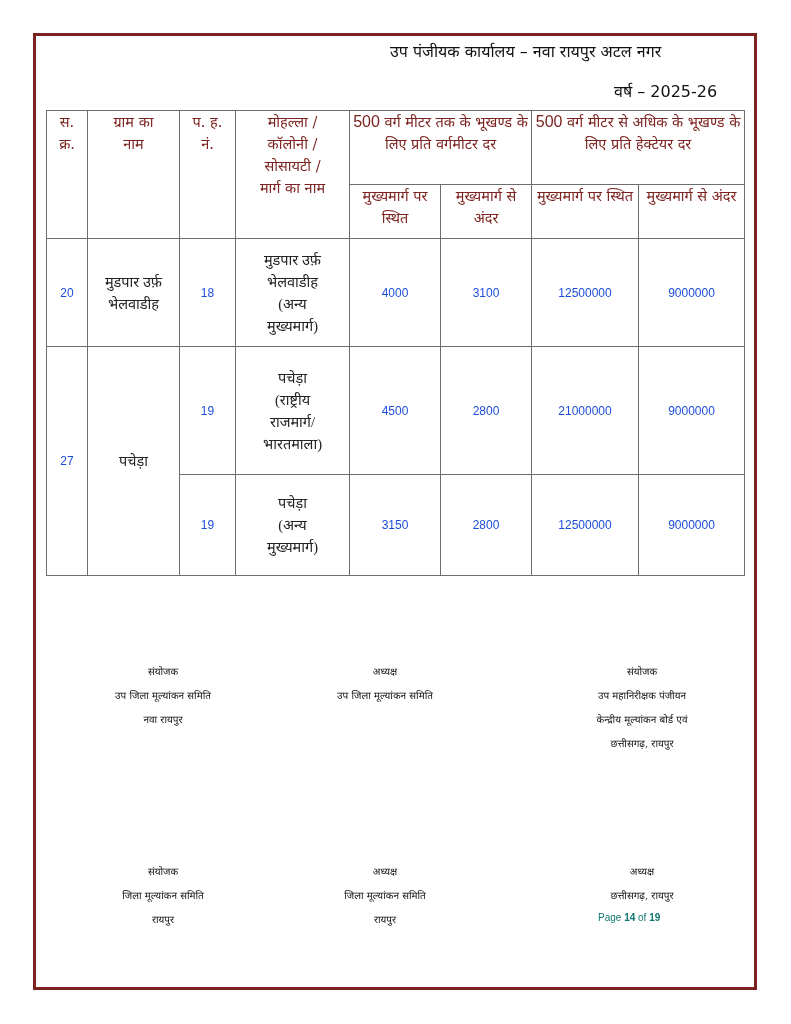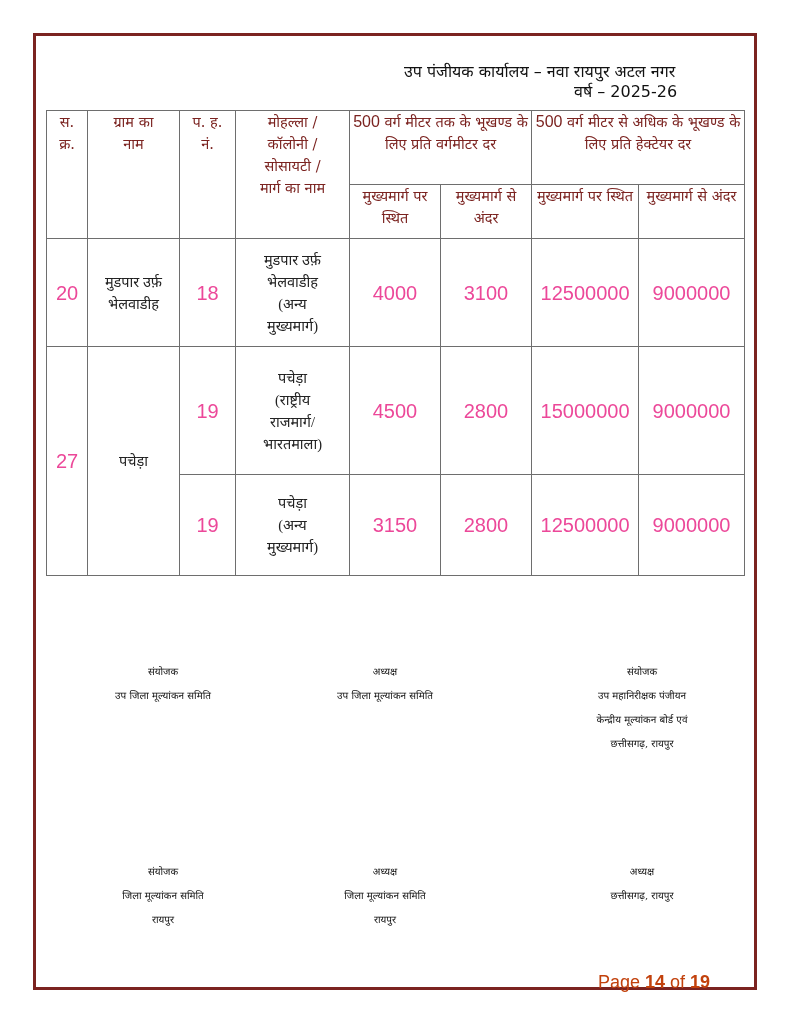--- a/index.html
+++ b/index.html
@@ -1,36 +1,36 @@
 <!DOCTYPE html>
 <html><head>
 <meta charset="utf-8">
 <style>
   html, body { margin: 0; padding: 0; background: #ffffff; }
   body { width: 791px; height: 1024px; position: relative; overflow: hidden;
          font-family: "Liberation Sans", "DejaVu Sans", sans-serif; color: #111; }
   .page-border { position: absolute; left: 33px; top: 33px; width: 718px; height: 951px;
                  border: 3px solid #7b2320; box-sizing: content-box; }
-  .office-title { position: absolute; left: 404px; top: 40px; font-size: 16px; color: #111;
-                  font-family: "DejaVu Sans", sans-serif; white-space: nowrap; margin-top: 20px; }
-  .year { position: absolute; left: 574px; top: 80px; font-size: 16px; color: #111; white-space: nowrap;
+  .office-title { position: absolute; left: 390px; top: 40px; font-size: 16px; color: #111;
+                  font-family: "DejaVu Sans", sans-serif; white-space: nowrap; }
+  .year { position: absolute; left: 614px; top: 80px; font-size: 16px; color: #111; white-space: nowrap;
           font-family: "DejaVu Sans", sans-serif; }
   table.rates { position: absolute; left: 46px; top: 110px; border-collapse: collapse; table-layout: fixed;
                 width: 698px; }
   table.rates td, table.rates th { border: 1px solid #6e6e6e; text-align: center; padding: 0 3px;
                                     font-weight: normal; line-height: 22px; }
   th.hdr { color: #7b2320; font-family: "DejaVu Serif", serif; font-size: 14.5px; vertical-align: top;
            padding-top: 3px; }
   th.hdr b { font-family: "Liberation Sans", sans-serif; font-weight: normal; font-size: 16px; }
-  td.num { font-size: 20px; color: #ec4899; }
+  td.num { font-size: 12px; color: #1d4ed8; }
   td.hi { font-family: Liberation Serif, serif; font-size: 14.5px; color: #222; }
   .sig { position: absolute; width: 240px; text-align: center; font-family: "DejaVu Serif", serif;
          font-size: 10px; line-height: 24px; color: #111; }
   .sig div { white-space: nowrap; }
-  .page-num { position: absolute; left: 598px; top: 972px; font-size: 18px; color: #c2410c; white-space: nowrap; }
+  .page-num { position: absolute; left: 598px; top: 912px; font-size: 10px; color: #0f766e; white-space: nowrap; }
   .page-num b { font-weight: bold; }
 </style>
 </head>
 <body>
 
 <div class="page-border"></div>
 
 <div class="office-title">उप पंजीयक कार्यालय – नवा रायपुर अटल नगर</div>
 <div class="year">वर्ष – 2025-26</div>
 
@@ -100,41 +100,42 @@
       <td class="hi" rowspan="2">पचेड़ा</td>
       <td class="num">19</td>
       <td class="hi">
         <div>पचेड़ा</div>
         <div>(राष्ट्रीय</div>
         <div>राजमार्ग/</div>
         <div>भारतमाला)</div>
       </td>
       <td class="num">4500</td>
       <td class="num">2800</td>
-      <td class="num">15000000</td>
+      <td class="num">21000000</td>
       <td class="num">9000000</td>
     </tr>
     <tr style="height:101px">
       <td class="num">19</td>
       <td class="hi">
         <div>पचेड़ा</div>
         <div>(अन्य</div>
         <div>मुख्यमार्ग)</div>
       </td>
       <td class="num">3150</td>
       <td class="num">2800</td>
       <td class="num">12500000</td>
       <td class="num">9000000</td>
     </tr>
   </tbody>
 </table>
 
 <div class="sig" style="left:43px; top:660px;">
   <div>संयोजक</div>
   <div>उप जिला मूल्यांकन समिति</div>
+  <div>नवा रायपुर</div>
 </div>
 <div class="sig" style="left:265px; top:660px;">
   <div>अध्यक्ष</div>
   <div>उप जिला मूल्यांकन समिति</div>
 </div>
 <div class="sig" style="left:522px; top:660px;">
   <div>संयोजक</div>
   <div>उप महानिरीक्षक पंजीयन</div>
   <div>केन्द्रीय मूल्यांकन बोर्ड एवं</div>
   <div>छत्तीसगढ़, रायपुर</div>

